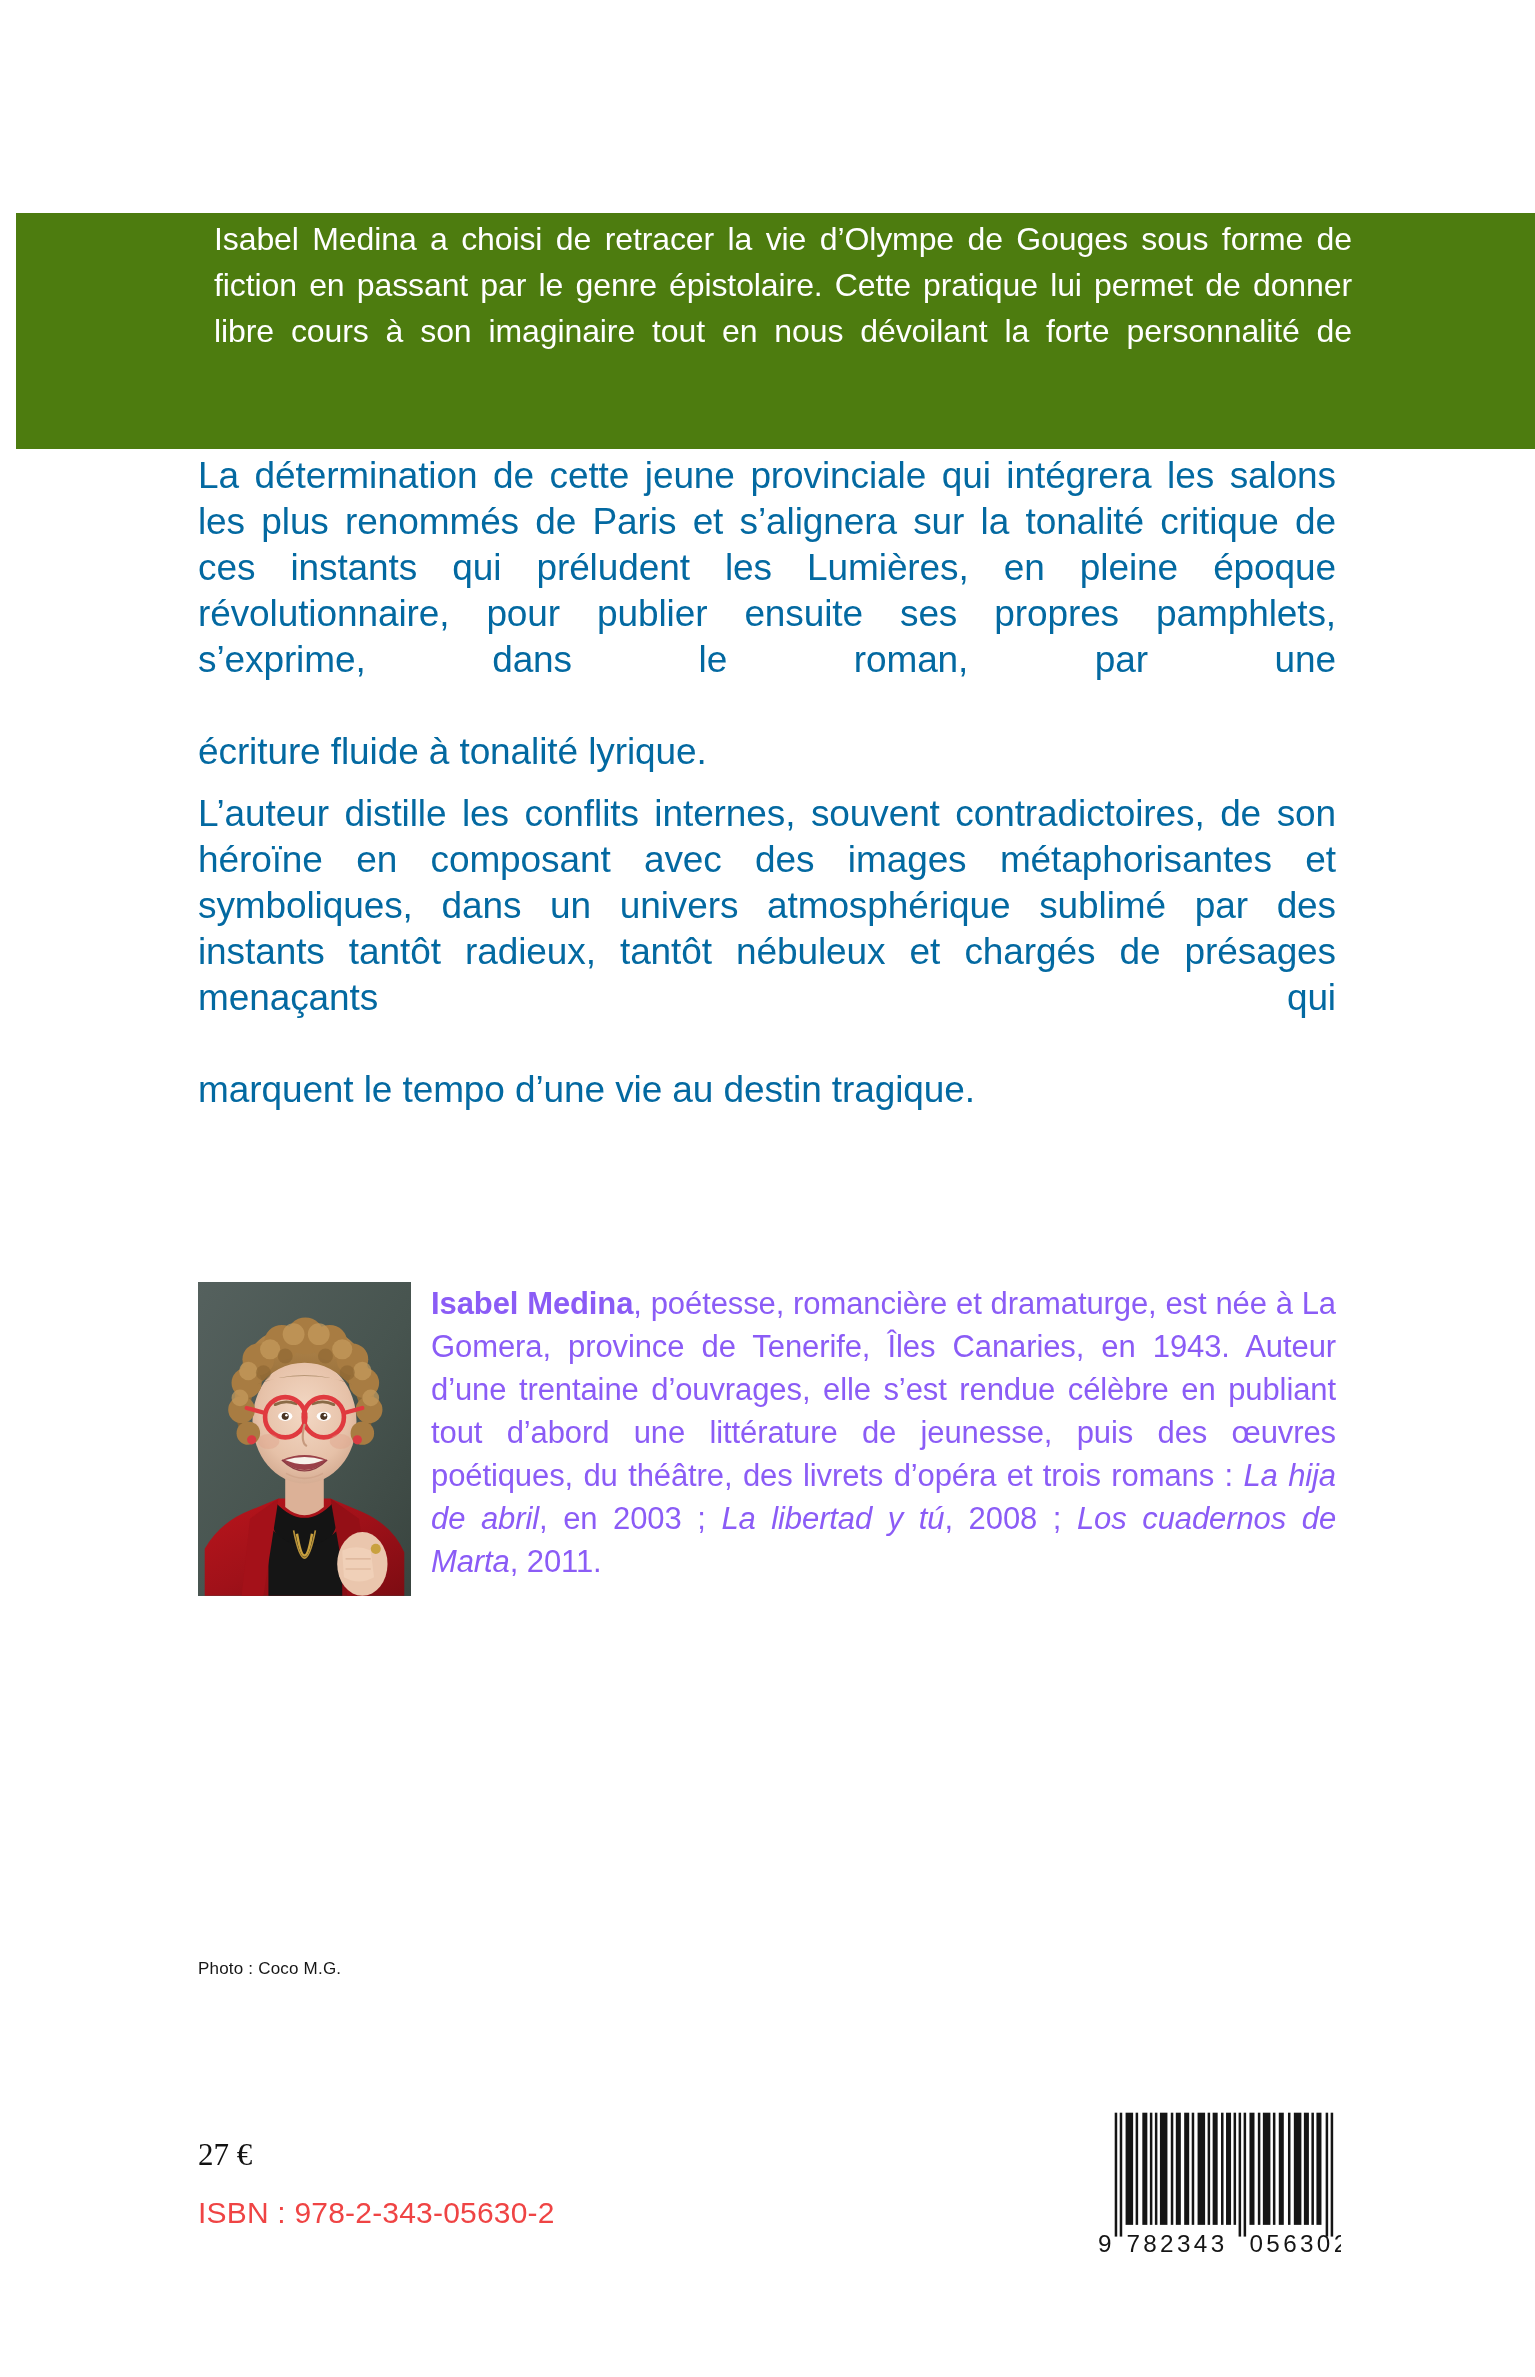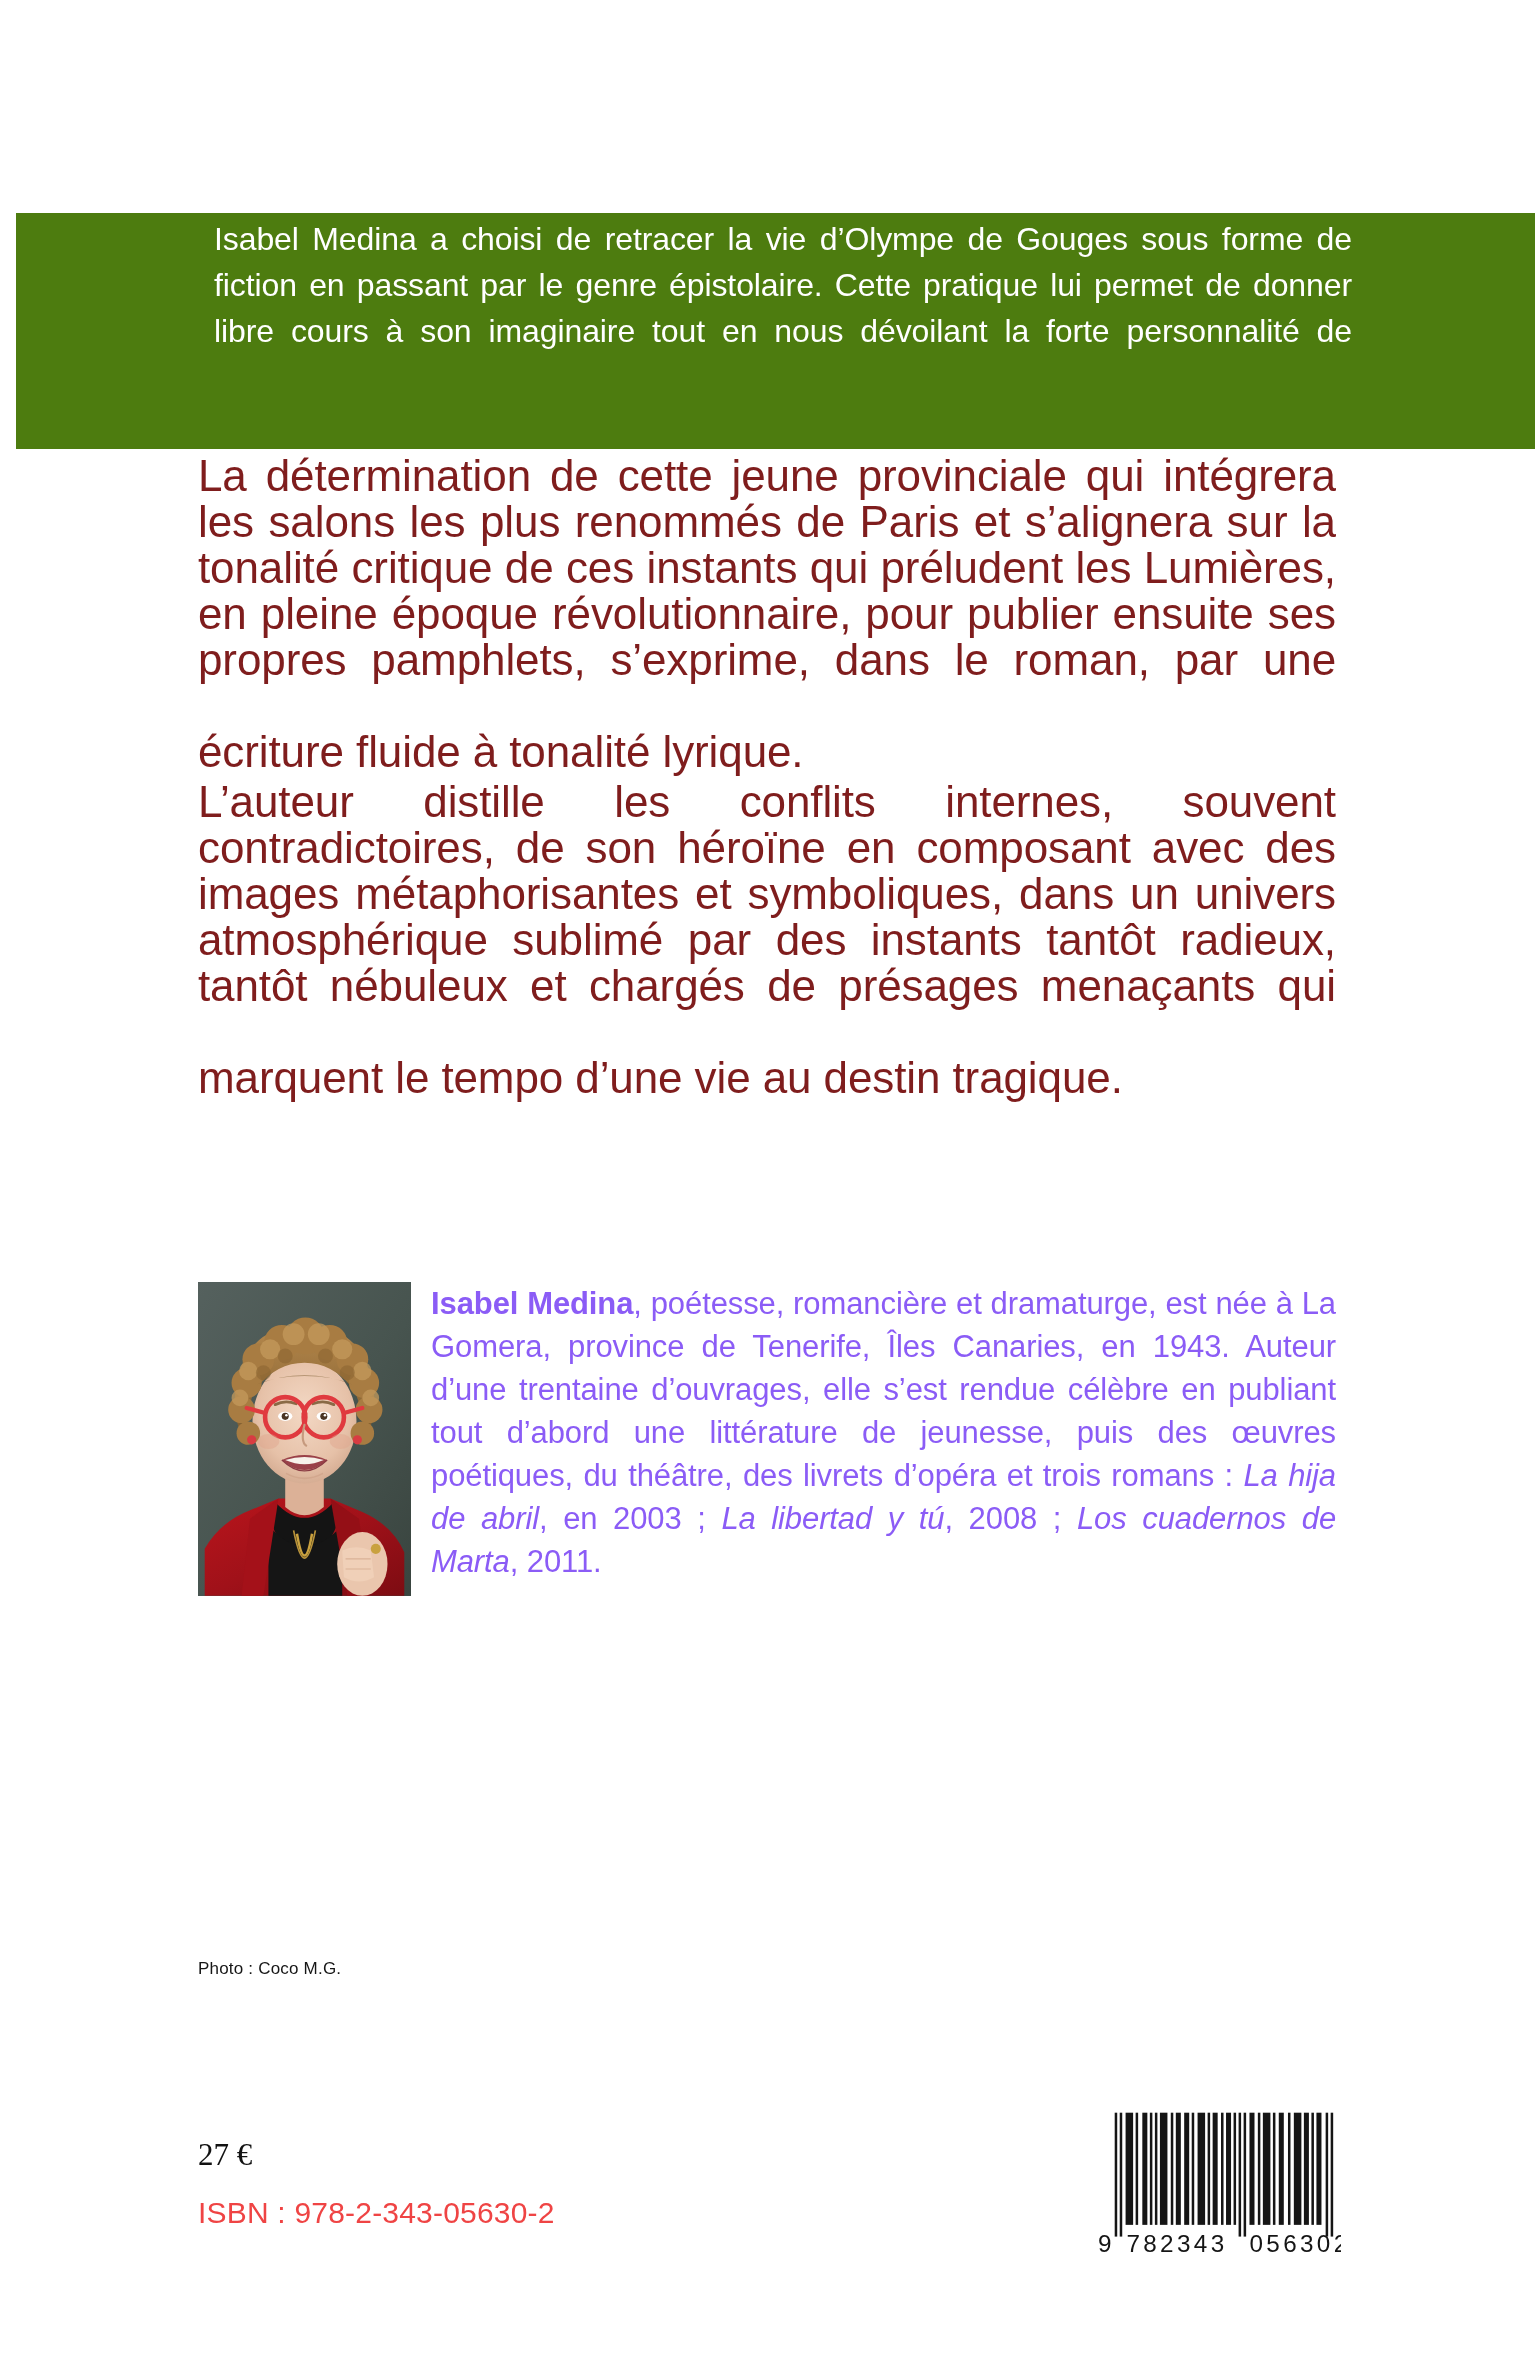--- a/index.html
+++ b/index.html
@@ -41,32 +41,32 @@
   .red-banner .banner-text .lastline {
     display: block;
   }
 
   
   .blurb {
     position: absolute;
     left: 198px;
     top: 453px;
     width: 1138px;
-    font-size: 44px;
+    font-size: 37px;
     line-height: 46px;
-    color: #7f1d1d;
+    color: #0369a1;
     text-align: justify;
     text-justify: inter-word;
     letter-spacing: -0.1px;
   }
   .blurb p {
     margin: 0;
   }
   .blurb p + p {
-    margin-top: 4px;
+    margin-top: 16px;
   }
   .force-justify:after {
     content: "";
     display: inline-block;
     width: 100%;
   }
 
   
   .bio-block {
     position: absolute;

